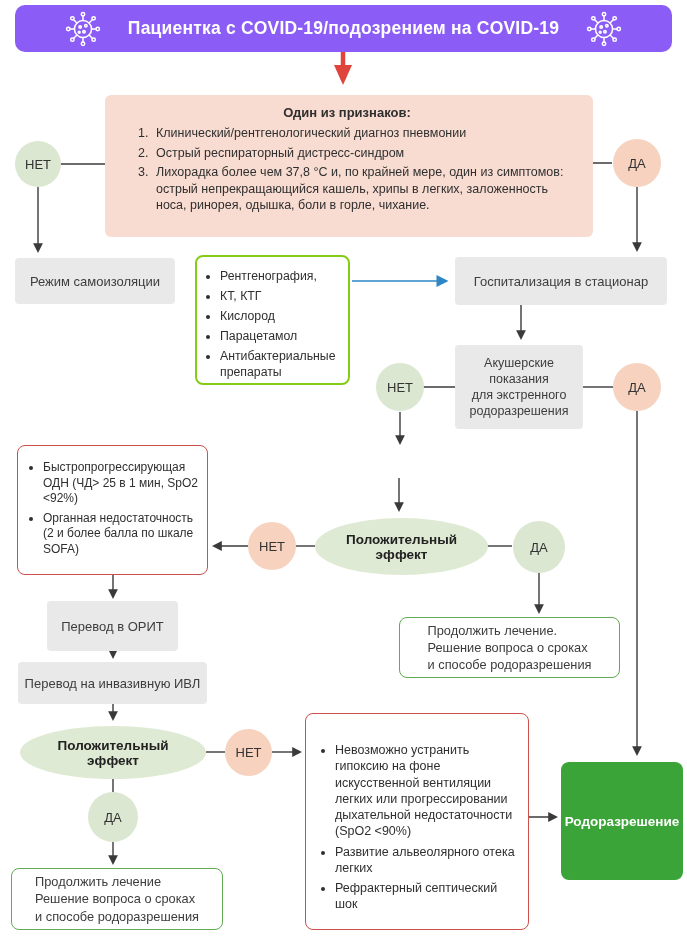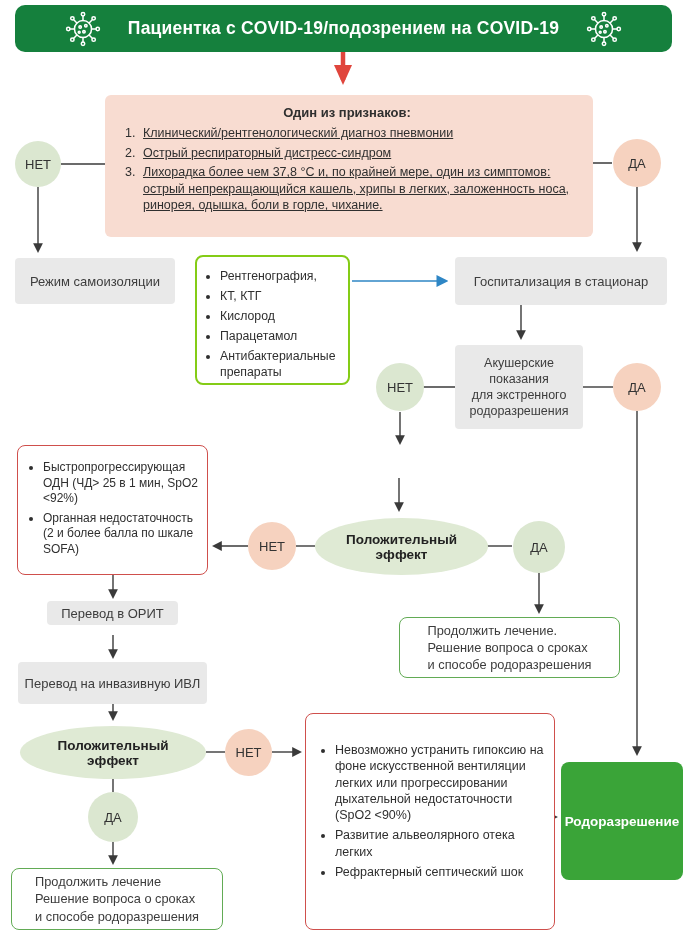--- a/index.html
+++ b/index.html
@@ -5,38 +5,38 @@
   html,body{margin:0;padding:0;background:#ffffff;}
   .canvas{
     position:relative;width:687px;height:941px;background:#ffffff;overflow:hidden;
     font-family:"Liberation Sans","DejaVu Sans",sans-serif;color:#3c3c3c;
   }
   .abs{position:absolute;box-sizing:border-box;}
   #connectors{position:absolute;left:0;top:0;z-index:1;}
   .node{z-index:2;}
   
   .header{
-    left:15px;top:5px;width:657px;height:47px;background:#15803d;border-radius:10px;
+    left:15px;top:5px;width:657px;height:47px;background:#8b5cf6;border-radius:10px;
     display:flex;align-items:center;justify-content:center;gap:26px;
   }
   .header-title{color:#ffffff;font-weight:bold;font-size:17.5px;letter-spacing:.2px;}
   .virus{width:38px;height:38px;flex:0 0 auto;}
   
   .gray{
     background:#e9e9e9;border-radius:4px;display:flex;align-items:center;justify-content:center;
     text-align:center;font-size:13px;color:#3d3d3d;padding:4px 6px;
   }
   
   .criteria-box{
     left:105px;top:95px;width:488px;height:142px;background:#f8dcd1;border-radius:6px;
     padding:9px 14px 8px 10px;font-size:12.5px;line-height:1.32;color:#2f2f2f;
   }
   .criteria-title{text-align:center;font-weight:bold;font-size:13px;margin-bottom:4px;}
   .criteria-box ol{margin:0;padding:0 0 0 24px;}
-  .criteria-box ol li{margin:3px 0;padding-left:4px;text-decoration:underline;}
+  .criteria-box ol li{margin:3px 13px;padding-left:4px;}
   
   .outline{background:#ffffff;border-radius:8px;}
   .blue-border{border:2px solid #84cc16;}
   .red-border{border:1.6px solid #cf4f4c;}
   .green-border{border:1.6px solid #62ab55;}
   .bullets{font-size:12.3px;line-height:1.3;color:#2f2f2f;}
   .bullets ul{margin:0;padding:0 0 0 17px;}
   .bullets ul li{margin:4px 0;}
   .center-text{display:flex;align-items:center;justify-content:center;text-align:left;}
   .pre{white-space:pre-line;}
@@ -195,33 +195,33 @@
         <li>Быстропрогрессирующая ОДН (ЧД&gt; 25 в 1 мин, SpO2 &lt;92%)</li>
         <li>Органная недостаточность (2 и более балла по шкале SOFA)</li>
       </ul>
   </div>
 
   <div class="abs node ellipse pre" style="left:315px;top:518px;width:173px;height:57px;">Положительный
 эффект</div>
   <div class="abs node circle c-peach" style="left:248px;top:522px;width:48px;height:48px;">НЕТ</div>
   <div class="abs node circle c-green" style="left:513px;top:521px;width:52px;height:52px;">ДА</div>
 
-  <div class="abs node gray" style="left:47px;top:601px;width:131px;height:24px;">Перевод в ОРИТ</div>
+  <div class="abs node gray" style="left:47px;top:601px;width:131px;height:50px;">Перевод в ОРИТ</div>
   <div class="abs node gray" style="left:18px;top:662px;width:189px;height:42px;">Перевод на инвазивную ИВЛ</div>
 
   <div class="abs node outline green-border center-text pre" style="left:399px;top:617px;width:221px;height:61px;font-size:12.8px;line-height:1.35;">Продолжить лечение.
 Решение вопроса о сроках
 и способе родоразрешения</div>
 
   <div class="abs node ellipse pre" style="left:20px;top:726px;width:186px;height:53px;">Положительный
 эффект</div>
   <div class="abs node circle c-peach" style="left:225px;top:729px;width:47px;height:47px;">НЕТ</div>
   <div class="abs node circle c-green" style="left:88px;top:792px;width:50px;height:50px;">ДА</div>
 
-  <div class="abs node outline red-border bullets" style="left:305px;top:713px;width:250px;height:217px;padding:24px 8px 8px 12px;font-size:12.5px;">
+  <div class="abs node outline red-border bullets" style="left:305px;top:713px;width:224px;height:217px;padding:24px 8px 8px 12px;font-size:12.5px;">
     <ul>
         <li>Невозможно устранить гипоксию на фоне искусственной вентиляции легких или прогрессировании дыхательной недостаточности (SpO2 &lt;90%)</li>
         <li>Развитие альвеолярного отека легких</li>
         <li>Рефрактерный септический шок</li>
       </ul>
   </div>
 
   <div class="abs node outline green-border center-text pre" style="left:11px;top:868px;width:212px;height:62px;font-size:12.8px;line-height:1.35;">Продолжить лечение
 Решение вопроса о сроках
 и способе родоразрешения</div>

